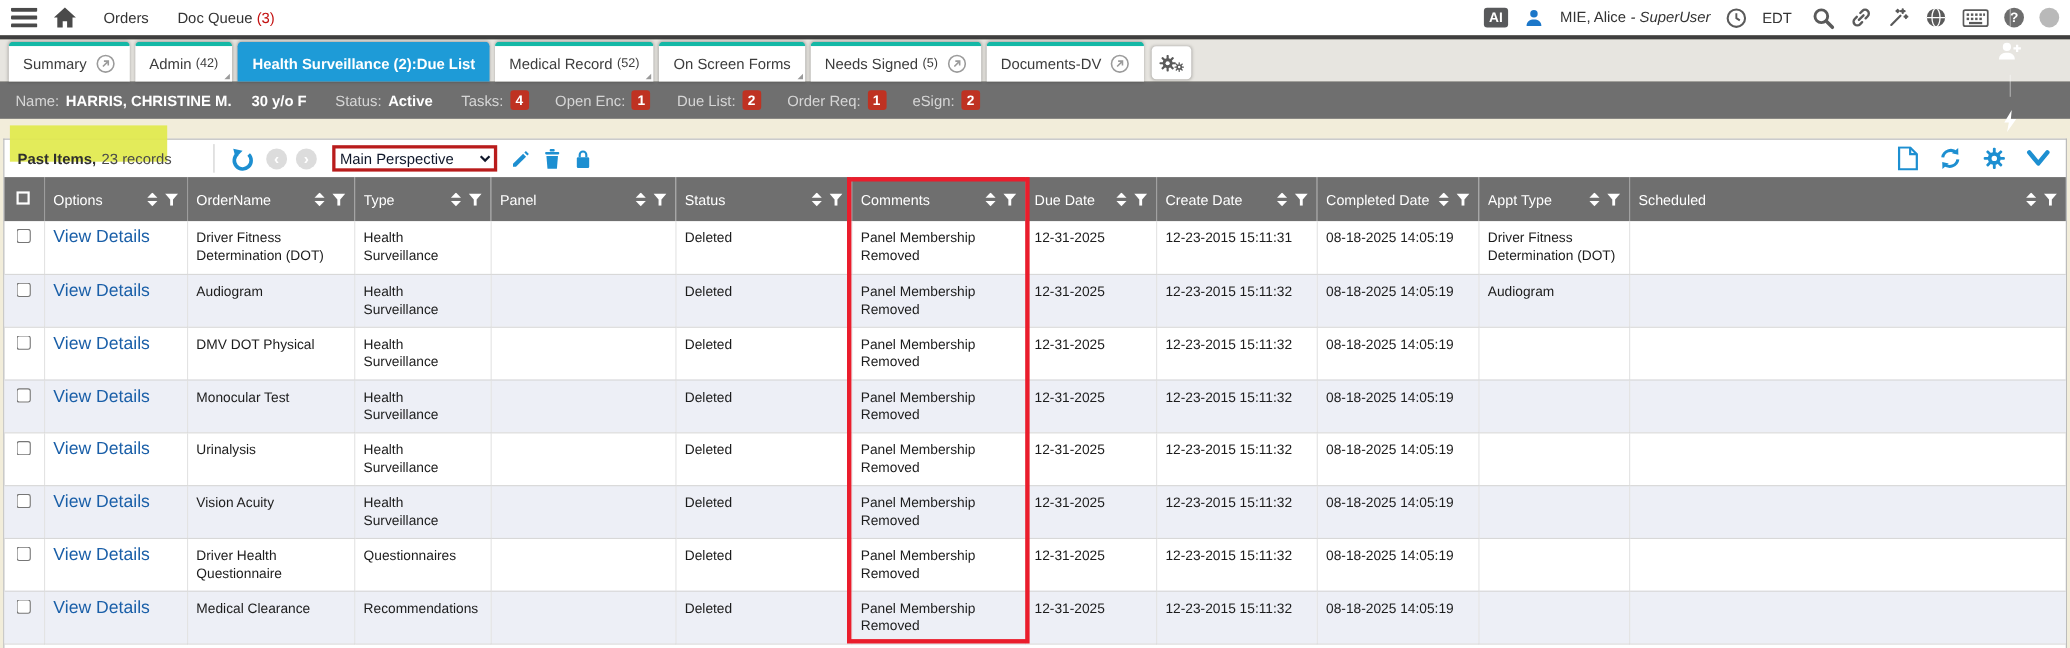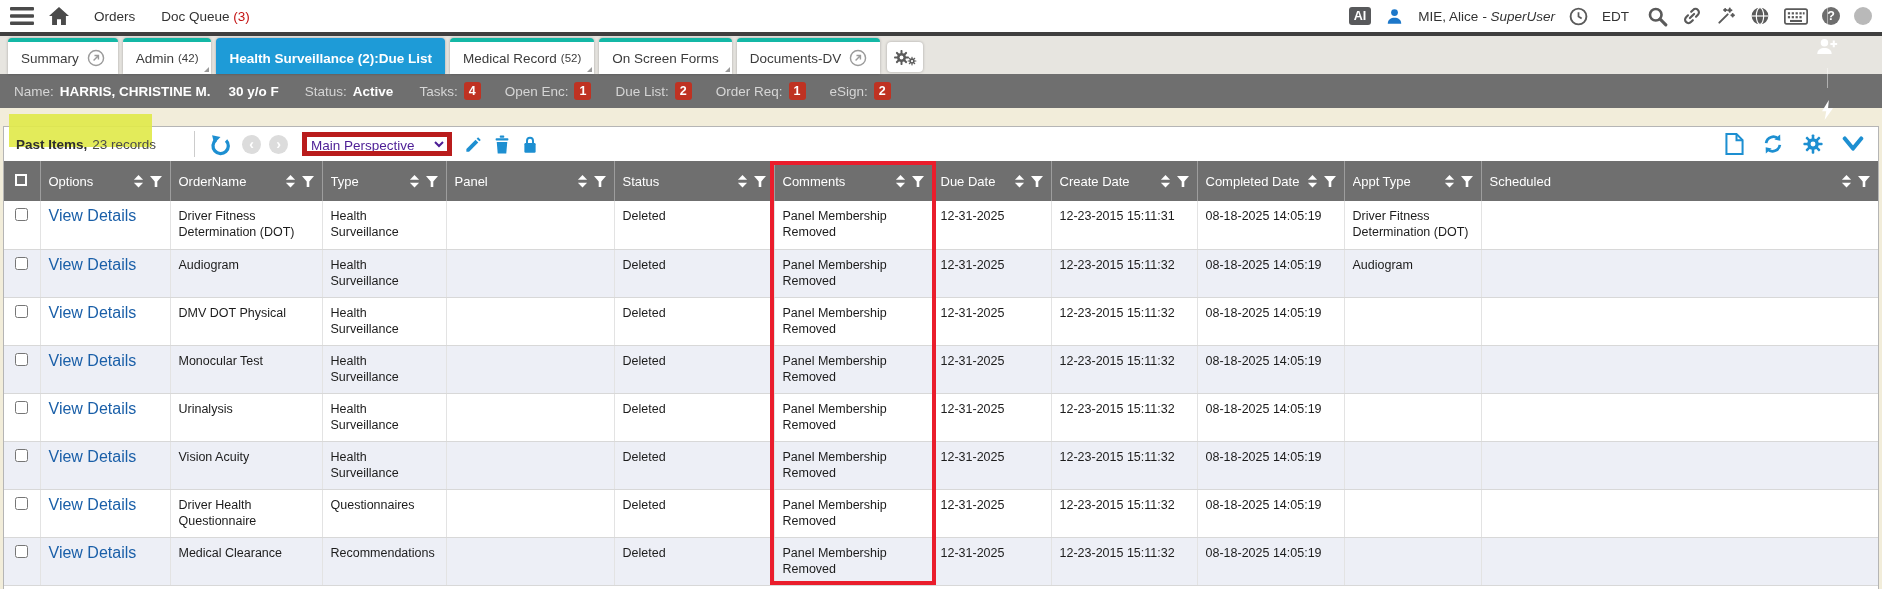--- a/index.html
+++ b/index.html
@@ -50,21 +50,21 @@
 
   
   .ptoolbar { height:34px; display:flex; align-items:center; padding:0 14px 0 0; }
   .toolbar-title-wrap { position:relative; padding-left:12px; width:190px; flex:0 0 auto; height:100%; display:flex; align-items:center; }
   .yellow-highlight { position:absolute; left:5px; top:-13px; width:143px; height:33px; background:#e1e94c; opacity:.92; }
   .toolbar-title { position:relative; font-weight:bold; font-size:13.5px; color:#2e2e2e; margin-right:5px;text-align:right; }
   .toolbar-records { position:relative; font-size:13.5px; color:#4a4a4a; }
   .v-divider { width:1px; height:26px; background:#cccccc; margin-right:14px; }
   .icon-btn { background:none; border:none; display:inline-flex; align-items:center; color:#1d8fd1; cursor:pointer; padding:0; margin-right:10px; }
   .nav-circle { width:19px; height:19px; border-radius:50%; background:#dcdcdc; color:#fff; display:inline-flex; align-items:center; justify-content:center; font-size:14px; font-weight:bold; margin-right:8px; cursor:pointer; line-height:1; }
-  .perspective-select { height:24px; font-size:13.5px; font-family:"Liberation Sans",sans-serif; border:5px solid #b91c1c; background:#fff; color:#4c1d95; margin:0 12px 0 6px; width:150px; }
+  .perspective-select { height:24px; font-size:13.5px; font-family:"Liberation Sans",sans-serif; border:3px solid #b91c1c; background:#fff; color:#0f172a; margin:0 12px 0 6px; width:150px; }
   .ptoolbar-right { margin-left:auto; display:flex; align-items:center; gap:18px; color:#1d8fd1; }
 
   
   .table-wrap { position:relative; }
   table { border-collapse:collapse; table-layout:fixed; width:100%; }
   thead th { background:#6f6f6f; height:40px; color:#fff; font-size:13px; font-weight:normal; text-align:left; padding:0 8px; border-right:1px solid rgba(255,255,255,.32); cursor:pointer; }
   thead th:last-child { border-right:none; }
   .th-flex { display:flex; align-items:center; }
   .th-label { flex:1 1 auto; white-space:nowrap; overflow:hidden; }
   .th-icons { display:flex; align-items:center; gap:6px; flex:0 0 auto; }
@@ -227,20 +227,30 @@
 
     <span class="tab-notch"></span>
   </div>
 
   <div class="tab">
     <span class="tab-label">On Screen Forms</span>
 
     <span class="tab-notch"></span>
   </div>
 
+  <div class="tab">
+    <span class="tab-label">Needs Signed</span>
+    <span class="tab-count">(5)</span>
+    <span class="ext-icon">
+          <svg width="18" height="18" viewBox="0 0 20 20">
+            <use href="#sym-ext"></use>
+          </svg>
+        </span>
+
+  </div>
 
 
   <div class="tab">
     <span class="tab-label">Documents-DV</span>
 
     <span class="ext-icon">
           <svg width="18" height="18" viewBox="0 0 20 20">
             <use href="#sym-ext"></use>
           </svg>
         </span>

